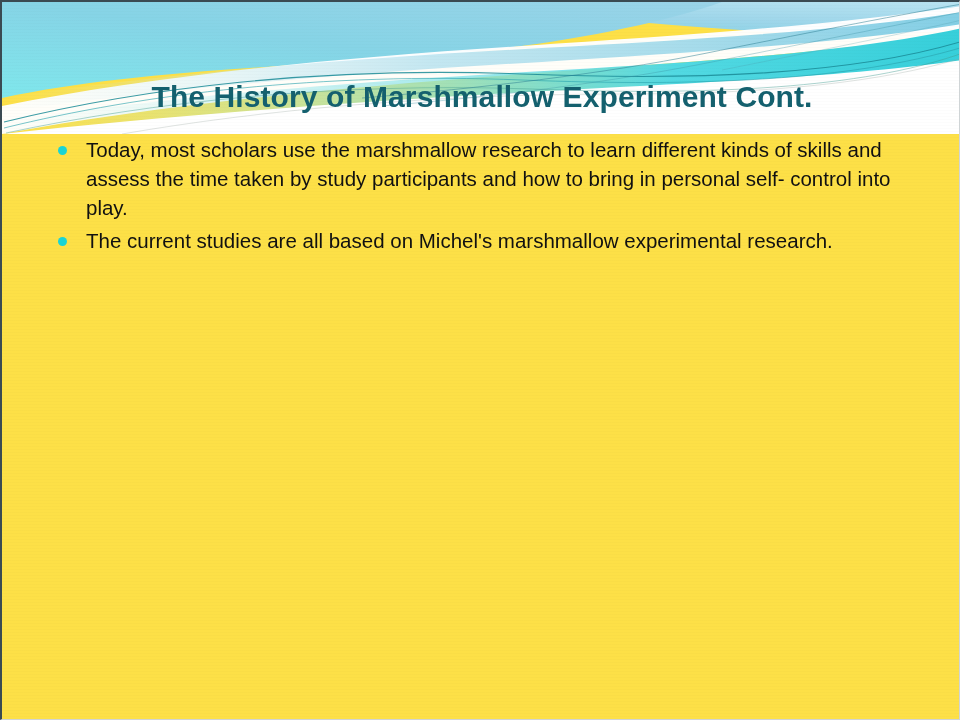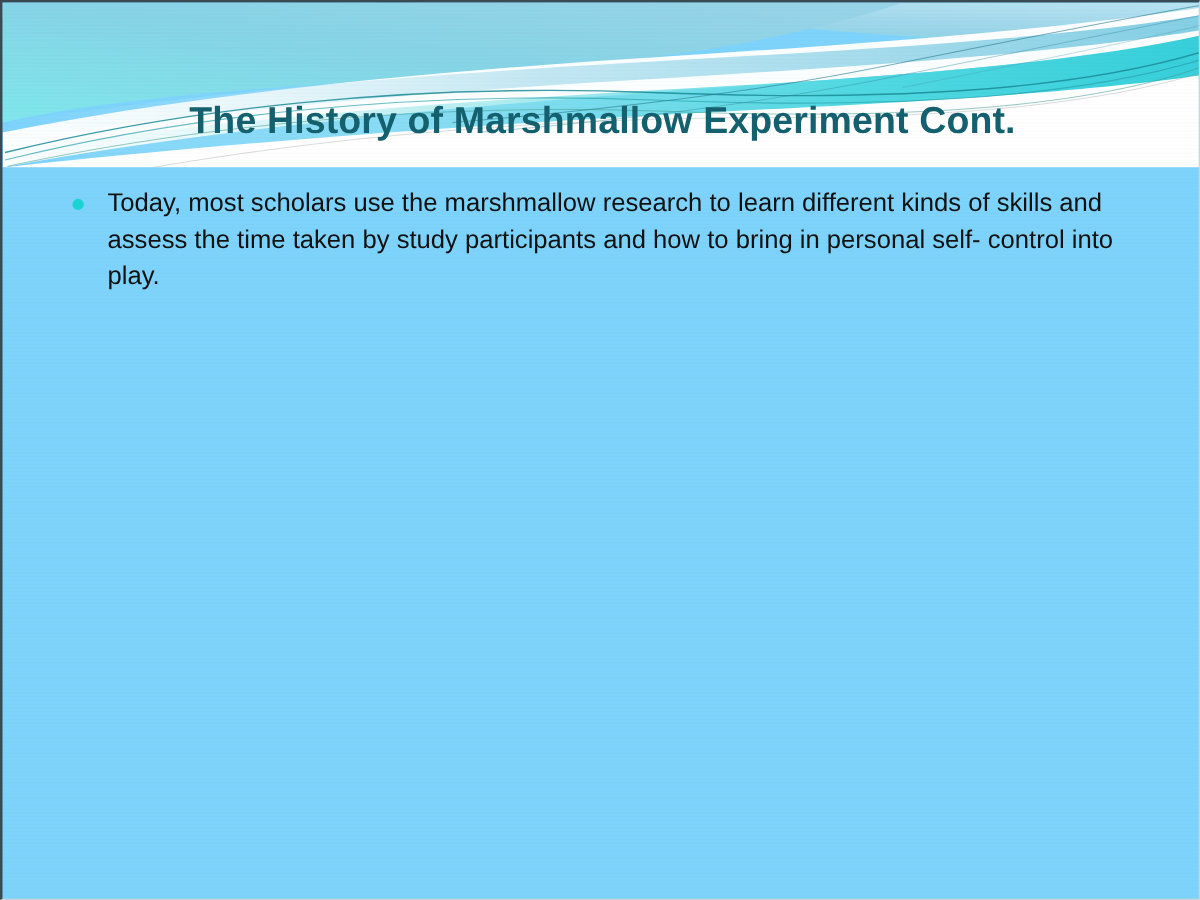--- a/index.html
+++ b/index.html
@@ -9,21 +9,21 @@
   }
   body {
     font-family: "Liberation Sans", sans-serif;
   }
 
   #slide {
     position: relative;
     width: 960px;
     height: 720px;
     overflow: hidden;
-    background: #7dd3fc;
+    background: #fde047;
     box-sizing: border-box;
     border-left: 2px solid #3a4a52;
     border-top: 2px solid #3a4a52;
     border-right: 1px solid #cfd4d6;
     border-bottom: 1px solid #cfd4d6;
   }
 
   
   #slide::after {
     content: "";
@@ -65,21 +65,21 @@
     color: #14606e;
     letter-spacing: 0.1px;
     white-space: nowrap;
     z-index: 5;
   }
 
   
   #body {
     position: absolute;
     left: 56px;
-    top: 146px;
+    top: 133px;
     width: 858px;
     z-index: 5;
   }
   .bullet-row {
     display: flex;
     align-items: flex-start;
     margin-bottom: 4px;
   }
   .bullet-dot {
     flex: 0 0 auto;
@@ -161,16 +161,20 @@
 
   <div id="body">
 
     <div class="bullet-row">
       <span class="bullet-dot"></span>
       <div class="bullet-text">Today, most scholars use the marshmallow research to learn different kinds of skills and assess the time taken by study participants and how to bring in personal self- control into play.</div>
     </div>
 
 
 
+    <div class="bullet-row">
+      <span class="bullet-dot"></span>
+      <div class="bullet-text">The current studies are all based on Michel's marshmallow experimental research.</div>
+    </div>
 
   </div>
 
 </div>
 
 </body></html>

